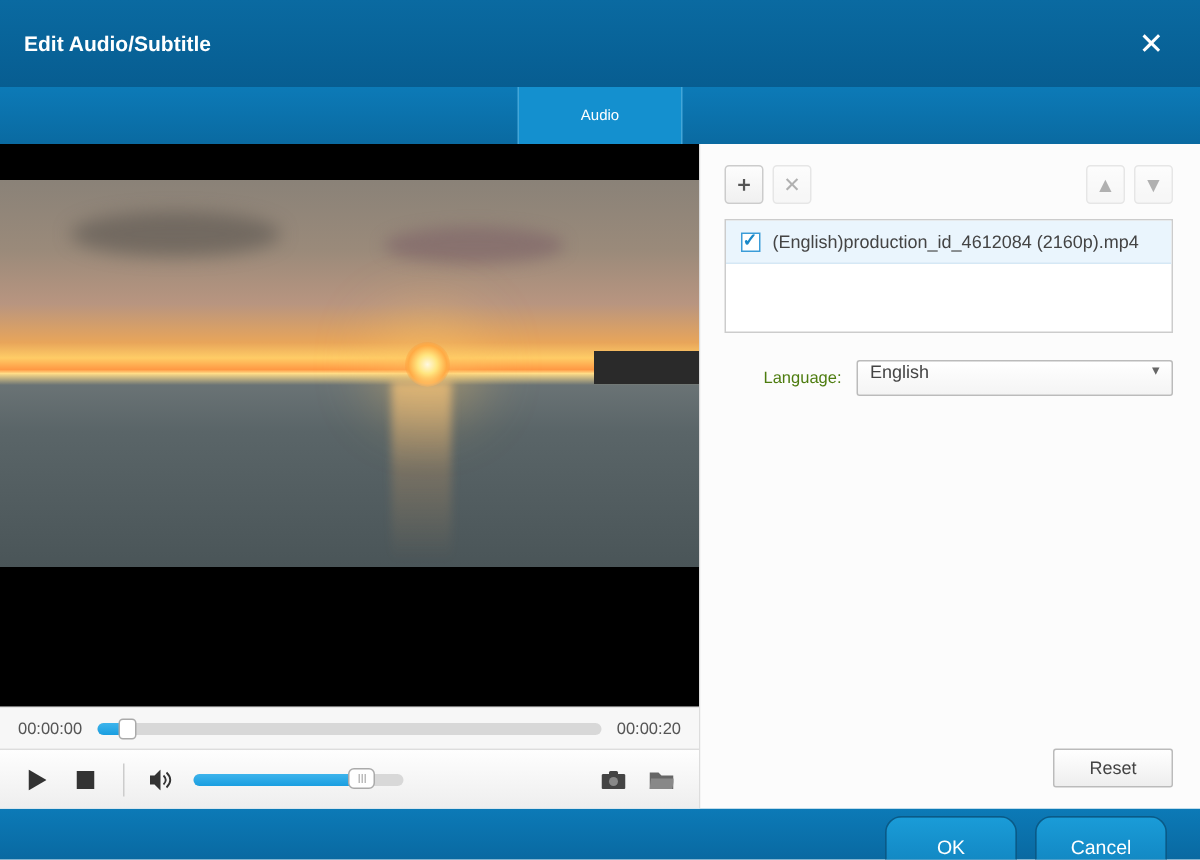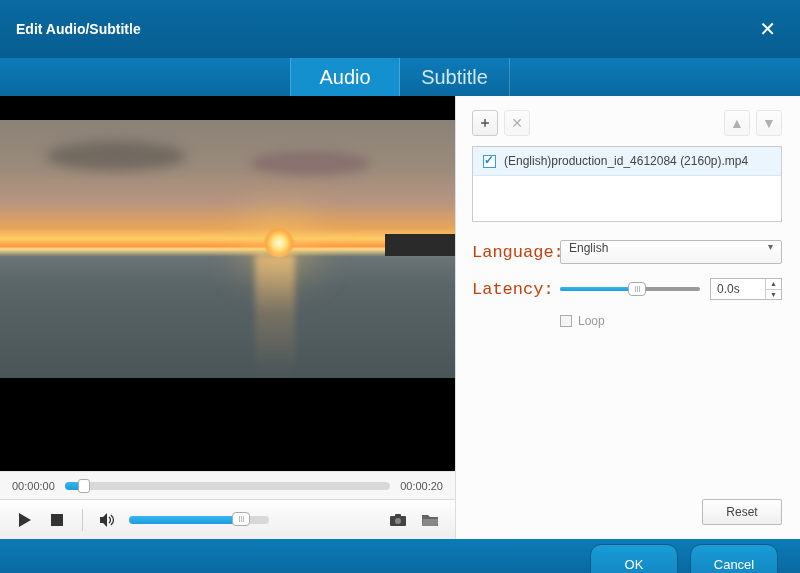--- a/index.html
+++ b/index.html
@@ -3,21 +3,21 @@
 <meta charset="utf-8">
 <style>
 * { box-sizing: border-box; margin: 0; padding: 0; font-family: "Segoe UI", Tahoma, sans-serif; }
 body { width: 800px; height: 573px; overflow: hidden; background: #fff; }
 
 .title-bar { height: 58px; background: linear-gradient(#0a6aa1, #075d91); display: flex; align-items: center; padding: 0 16px; color: #fff; }
 .title-bar .title { font-size: 14px; font-weight: 600; flex: 1; }
 .title-bar .close { font-size: 20px; cursor: pointer; padding: 4px 8px; }
 
 .tabs { height: 38px; background: linear-gradient(#0c7ab7, #0a6aa1); display: flex; justify-content: center; align-items: stretch; }
-.tab { width: 110px; display: flex; align-items: center; justify-content: center; color: #d0e8f5; font-size: 20px; cursor: pointer; border-right: 1px solid rgba(255,255,255,0.2); }
+.tab { width: 110px; display: flex; align-items: center; justify-content: center; color: #d0e8f5; font-size: 10px; cursor: pointer; border-right: 1px solid rgba(255,255,255,0.2); }
 .tab:first-child { border-left: 1px solid rgba(255,255,255,0.2); }
 .tab.active { background: #1490cf; color: #fff; font-weight: 500; }
 
 .content { display: flex; height: 443px; }
 .left-panel { width: 467px; background: #fff; border-right: 1px solid #ddd; display: flex; flex-direction: column; }
 .right-panel { flex: 1; background: #fcfcfc; padding: 14px 18px 14px 16px; display: flex; flex-direction: column; }
 
 .video-area { flex: 1; background: #000; position: relative; }
 .video-preview { position: absolute; top: 24px; left: 0; right: 0; height: 258px; background: linear-gradient(to bottom, #8a8278 0%, #9a8a7a 18%, #b89580 32%, #e8a55a 42%, #ffcc66 46%, #ff9944 49%, #ffdd88 50%, #6a7375 53%, #5a6568 65%, #4a5558 100%); overflow: hidden; }
 .sun { position: absolute; left: 58%; top: 42%; width: 30px; height: 30px; background: radial-gradient(circle, #fff8e0 0%, #ffe680 30%, #ffaa44 60%, transparent 80%); border-radius: 50%; box-shadow: 0 0 40px 20px rgba(255,200,100,0.4); }
@@ -44,21 +44,21 @@
 .sq-btn { width: 26px; height: 26px; border: 1px solid #ccc; background: linear-gradient(#fdfdfd,#f0f0f0); border-radius: 3px; display: flex; align-items: center; justify-content: center; cursor: pointer; color: #555; font-size: 14px; }
 .sq-btn.disabled { opacity: 0.45; cursor: default; }
 .toolbar-row .fill { flex: 1; }
 
 .track-list { border: 1px solid #ccc; background: #fff; height: 76px; margin-bottom: 18px; overflow: hidden; }
 .track-item { padding: 7px 10px; display: flex; align-items: center; gap: 8px; background: #eaf5fd; border-bottom: 1px solid #d5e8f5; font-size: 12px; color: #444; }
 .chk { width: 13px; height: 13px; border: 1px solid #3a9cd8; background: #fff; position: relative; }
 .chk.checked::after { content: "✓"; position: absolute; left: 0; top: -3px; color: #1a88c8; font-size: 12px; font-weight: bold; }
 
 .form-row { display: flex; align-items: center; margin-bottom: 14px; gap: 10px; }
-.form-row .lbl { width: 78px; text-align: right; font-size: 17px; color: #c2410c; font-family: Liberation Mono, monospace; }
+.form-row .lbl { width: 78px; text-align: right; font-size: 11px; color: #4d7c0f; }
 .select { flex: 1; height: 24px; border: 1px solid #bbb; background: linear-gradient(#fff,#f4f4f4); border-radius: 2px; display: flex; align-items: flex-start; padding: 0 8px; font-size: 12px; color: #444; position: relative; cursor: pointer; }
 .select::after { content: "▾"; position: absolute; right: 8px; color: #666; font-size: 10px; }
 .h-slider { width: 140px; height: 4px; background: #999; border-radius: 2px; position: relative; }
 .h-slider .fill { position: absolute; left: 0; top: 0; bottom: 0; width: 55%; background: linear-gradient(#3db4ec,#1a9ee0); border-radius: 2px; }
 .h-slider .thumb { position: absolute; left: 55%; top: -5px; width: 18px; height: 14px; background: #fff; border: 1px solid #aaa; border-radius: 4px; margin-left: -9px; display:flex; align-items:center; justify-content:center; gap:1px; }
 .h-slider .thumb span { width:1px; height:6px; background:#bbb; }
 .spinbox { width: 72px; height: 22px; border: 1px solid #bbb; background: #fff; display: flex; align-items: center; padding: 0 18px 0 6px; font-size: 12px; color: #444; position: relative; }
 .spinbox .sp-btns { position: absolute; right: 0; top: 0; bottom: 0; width: 16px; border-left: 1px solid #ccc; display: flex; flex-direction: column; }
 .spinbox .sp-btns div { flex: 1; display: flex; align-items: center; justify-content: center; font-size: 7px; color: #555; cursor: pointer; }
 .spinbox .sp-btns div:first-child { border-bottom: 1px solid #ccc; }
@@ -75,21 +75,20 @@
 </head>
 <body>
 
 <div class="title-bar">
   <div class="title">Edit Audio/Subtitle</div>
   <div class="close">✕</div>
 </div>
 
 <div class="tabs">
   <div class="tab active">Audio</div>
-  <div class="tab">Subtitle</div>
 </div>
 
 <div class="content">
   <div class="left-panel">
     <div class="video-area">
       <div class="video-preview">
         <div class="cloud1"></div>
           <div class="cloud2"></div>
         <div class="sun"></div>
           <div class="reflection"></div>
@@ -164,42 +163,20 @@
         <span>(English)production_id_4612084 (2160p).mp4</span>
       </div>
     </div>
 
     <div class="form-row">
       <div class="lbl">Language:</div>
       <div class="select">
           <span>English</span>
         </div>
     </div>
-    <div class="form-row">
-      <div class="lbl">Latency:</div>
-      <div class="h-slider">
-          <div class="fill"></div>
-          <div class="thumb">
-            <span></span>
-            <span></span>
-            <span></span>
-          </div>
-        </div>
-      <div class="spinbox">
-          <span>0.0s</span>
-          <div class="sp-btns">
-            <div>▲</div>
-            <div>▼</div>
-          </div>
-        </div>
-    </div>
-    <div class="loop-row">
-      <div class="loop-chk"></div>
-      <span>Loop</span>
-    </div>
 
     <div class="fill-down"></div>
     <button class="reset-btn">Reset</button>
   </div>
 </div>
 
 <div class="footer">
   <button>OK</button>
   <button>Cancel</button>
 </div>

